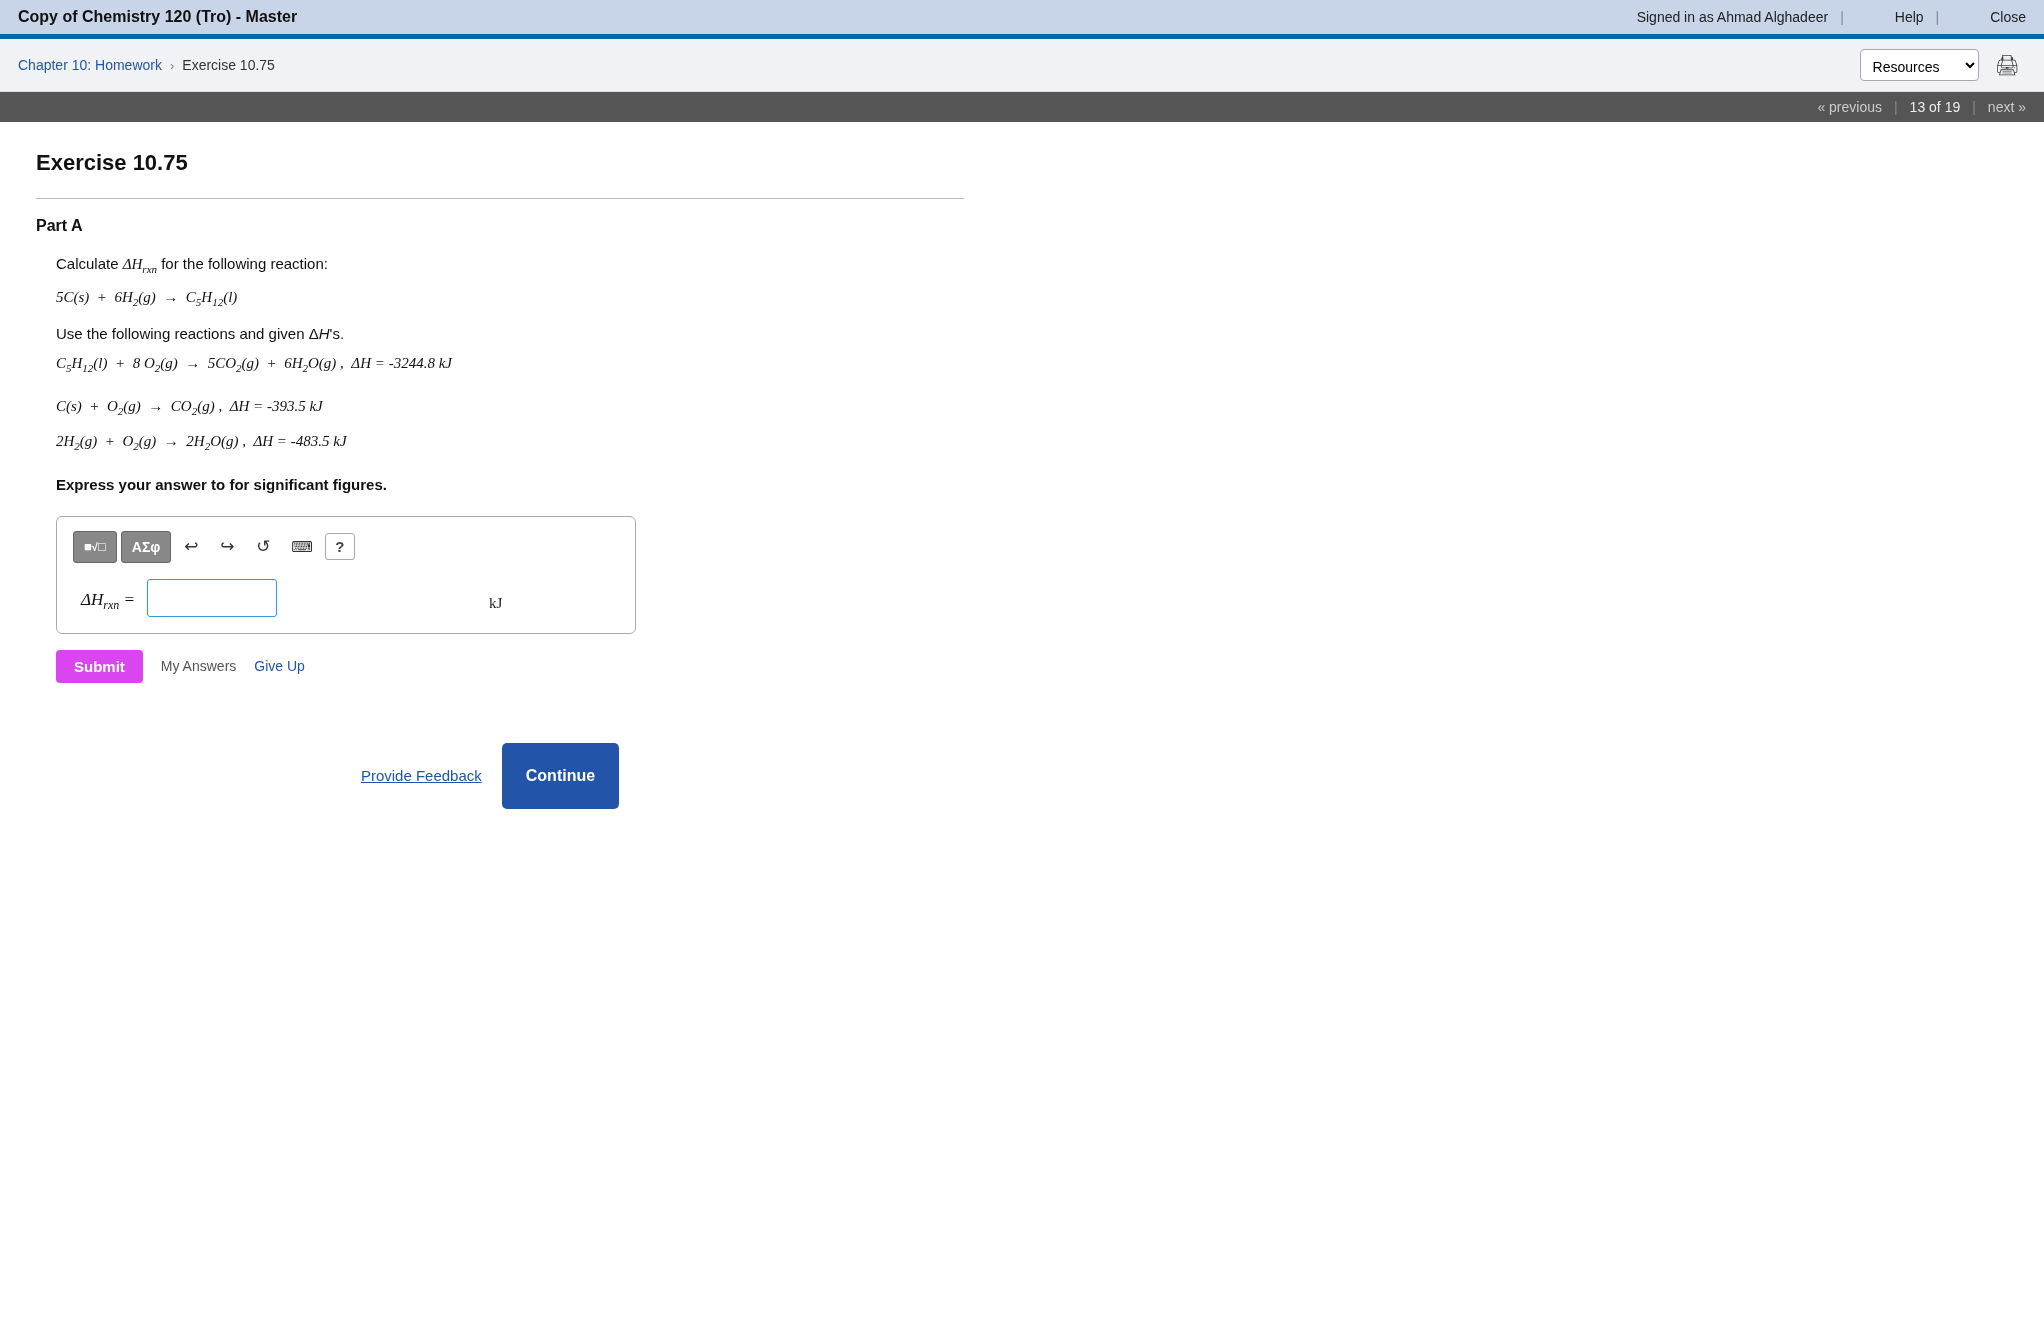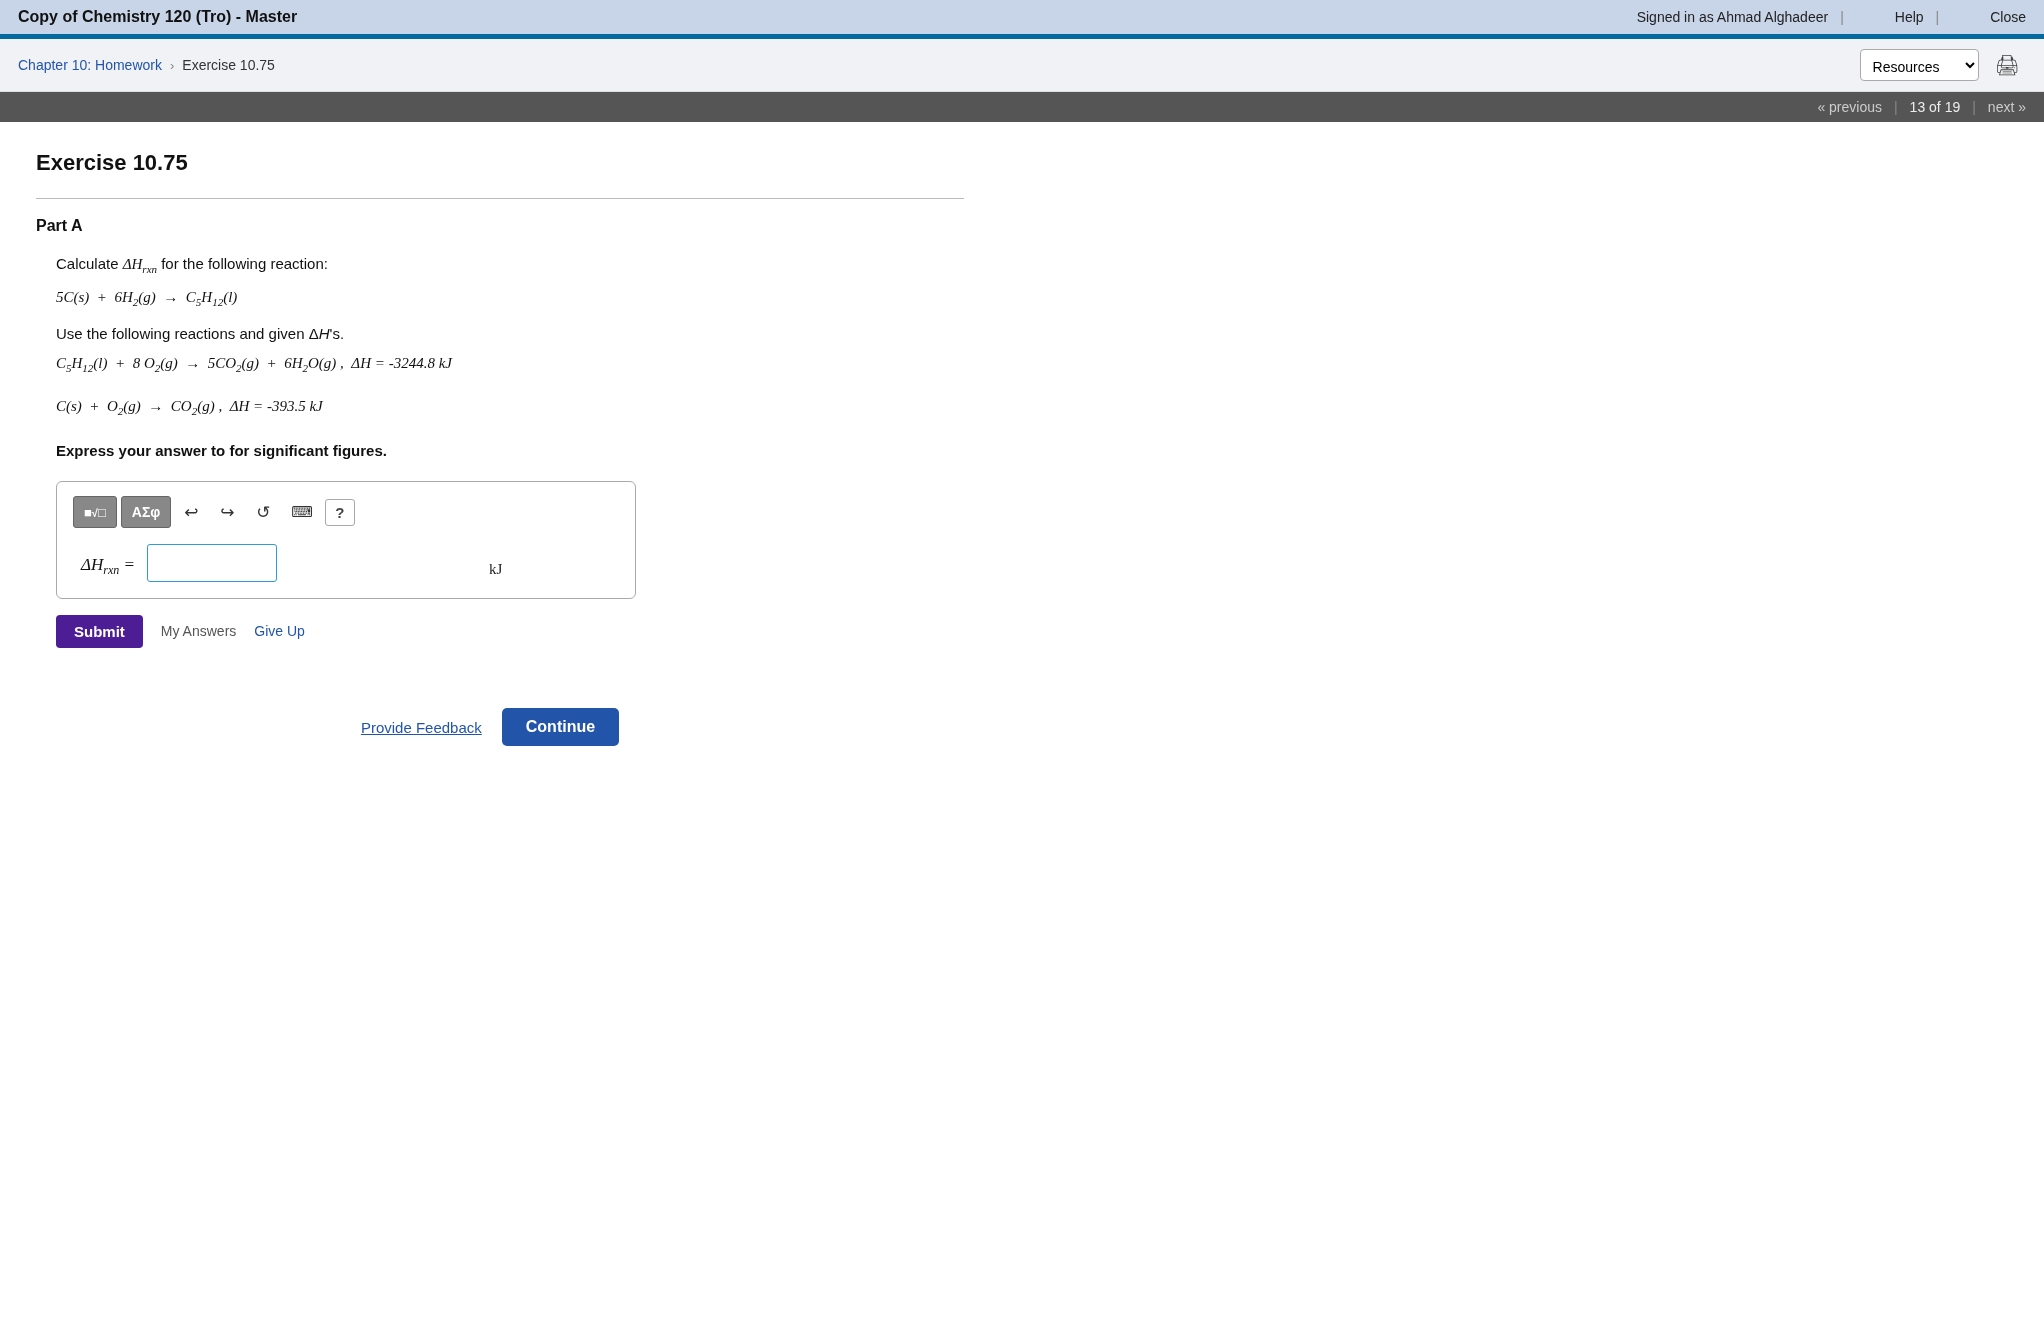--- a/index.html
+++ b/index.html
@@ -246,21 +246,21 @@
 
     
     #action-row {
       display: flex;
       align-items: center;
       gap: 18px;
       margin-top: 16px;
     }
 
     #submit-btn {
-      background: #4c1d95;
+      background: #d946ef;
       color: #fff;
       border: none;
       border-radius: 4px;
       padding: 8px 18px;
       font-size: 15px;
       cursor: pointer;
       font-weight: bold;
     }
 
     #my-answers-label {
@@ -291,21 +291,21 @@
       color: #2255aa;
       text-decoration: underline;
       cursor: pointer;
     }
 
     #continue-btn {
       background: #2255aa;
       color: #fff;
       border: none;
       border-radius: 5px;
-      padding: 10px 24px;
+      padding: 24px 24px;
       font-size: 16px;
       font-weight: bold;
       cursor: pointer;
     }
 
     
     .formula {
       font-family: "Times New Roman", Times, serif;
       font-style: italic;
       font-size: 15px;
@@ -371,20 +371,23 @@
     <p style="margin-top:8px;">
       Use the following reactions and given Δ<i>H</i>'s.
     </p>
     <p class="formula" style="margin-top:4px;">
       C<sub>5</sub>H<sub>12</sub>(<i>l</i>) &nbsp;+&nbsp; 8 O<sub>2</sub>(<i>g</i>) &nbsp;→&nbsp; 5CO<sub>2</sub>(<i>g</i>) &nbsp;+&nbsp; 6H<sub>2</sub>O(<i>g</i>) ,&nbsp; Δ<i>H</i> = -3244.8 kJ
     </p>
     <p style="margin-top:14px;"></p>
     <p class="formula" style="margin-top:4px;">
       C(<i>s</i>) &nbsp;+&nbsp; O<sub>2</sub>(<i>g</i>) &nbsp;→&nbsp; CO<sub>2</sub>(<i>g</i>) ,&nbsp; Δ<i>H</i> = -393.5 kJ
     </p>
+    <p class="formula" style="margin-top:6px;">
+      2H<sub>2</sub>(<i>g</i>) &nbsp;+&nbsp; O<sub>2</sub>(<i>g</i>) &nbsp;→&nbsp; 2H<sub>2</sub>O(<i>g</i>) ,&nbsp; Δ<i>H</i> = -483.5 kJ
+    </p>
 
     <span class="bold-instruction">Express your answer to for significant figures.</span>
 
     
     <div id="answer-area">
       
       <div id="formula-toolbar">
         <button class="toolbar-btn">
           <span style="font-size:13px;">■<span style="font-size:11px;">√</span>□</span>
         </button>

